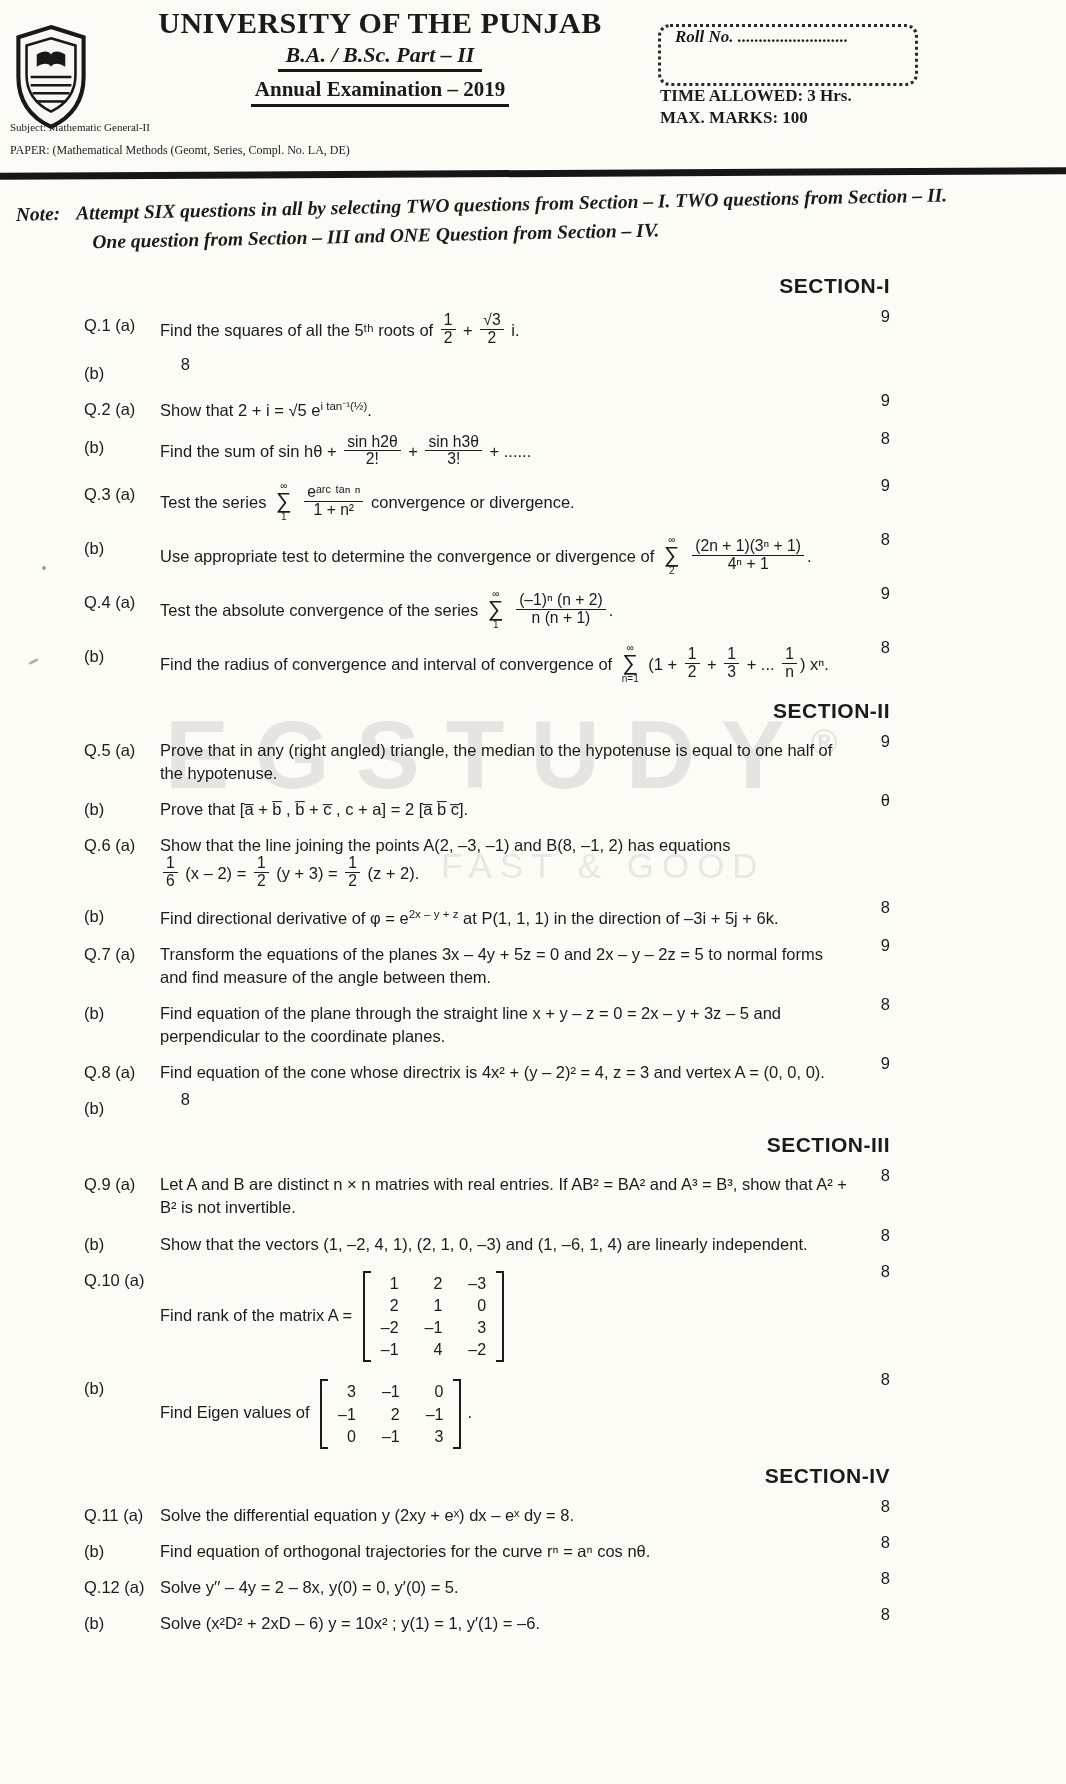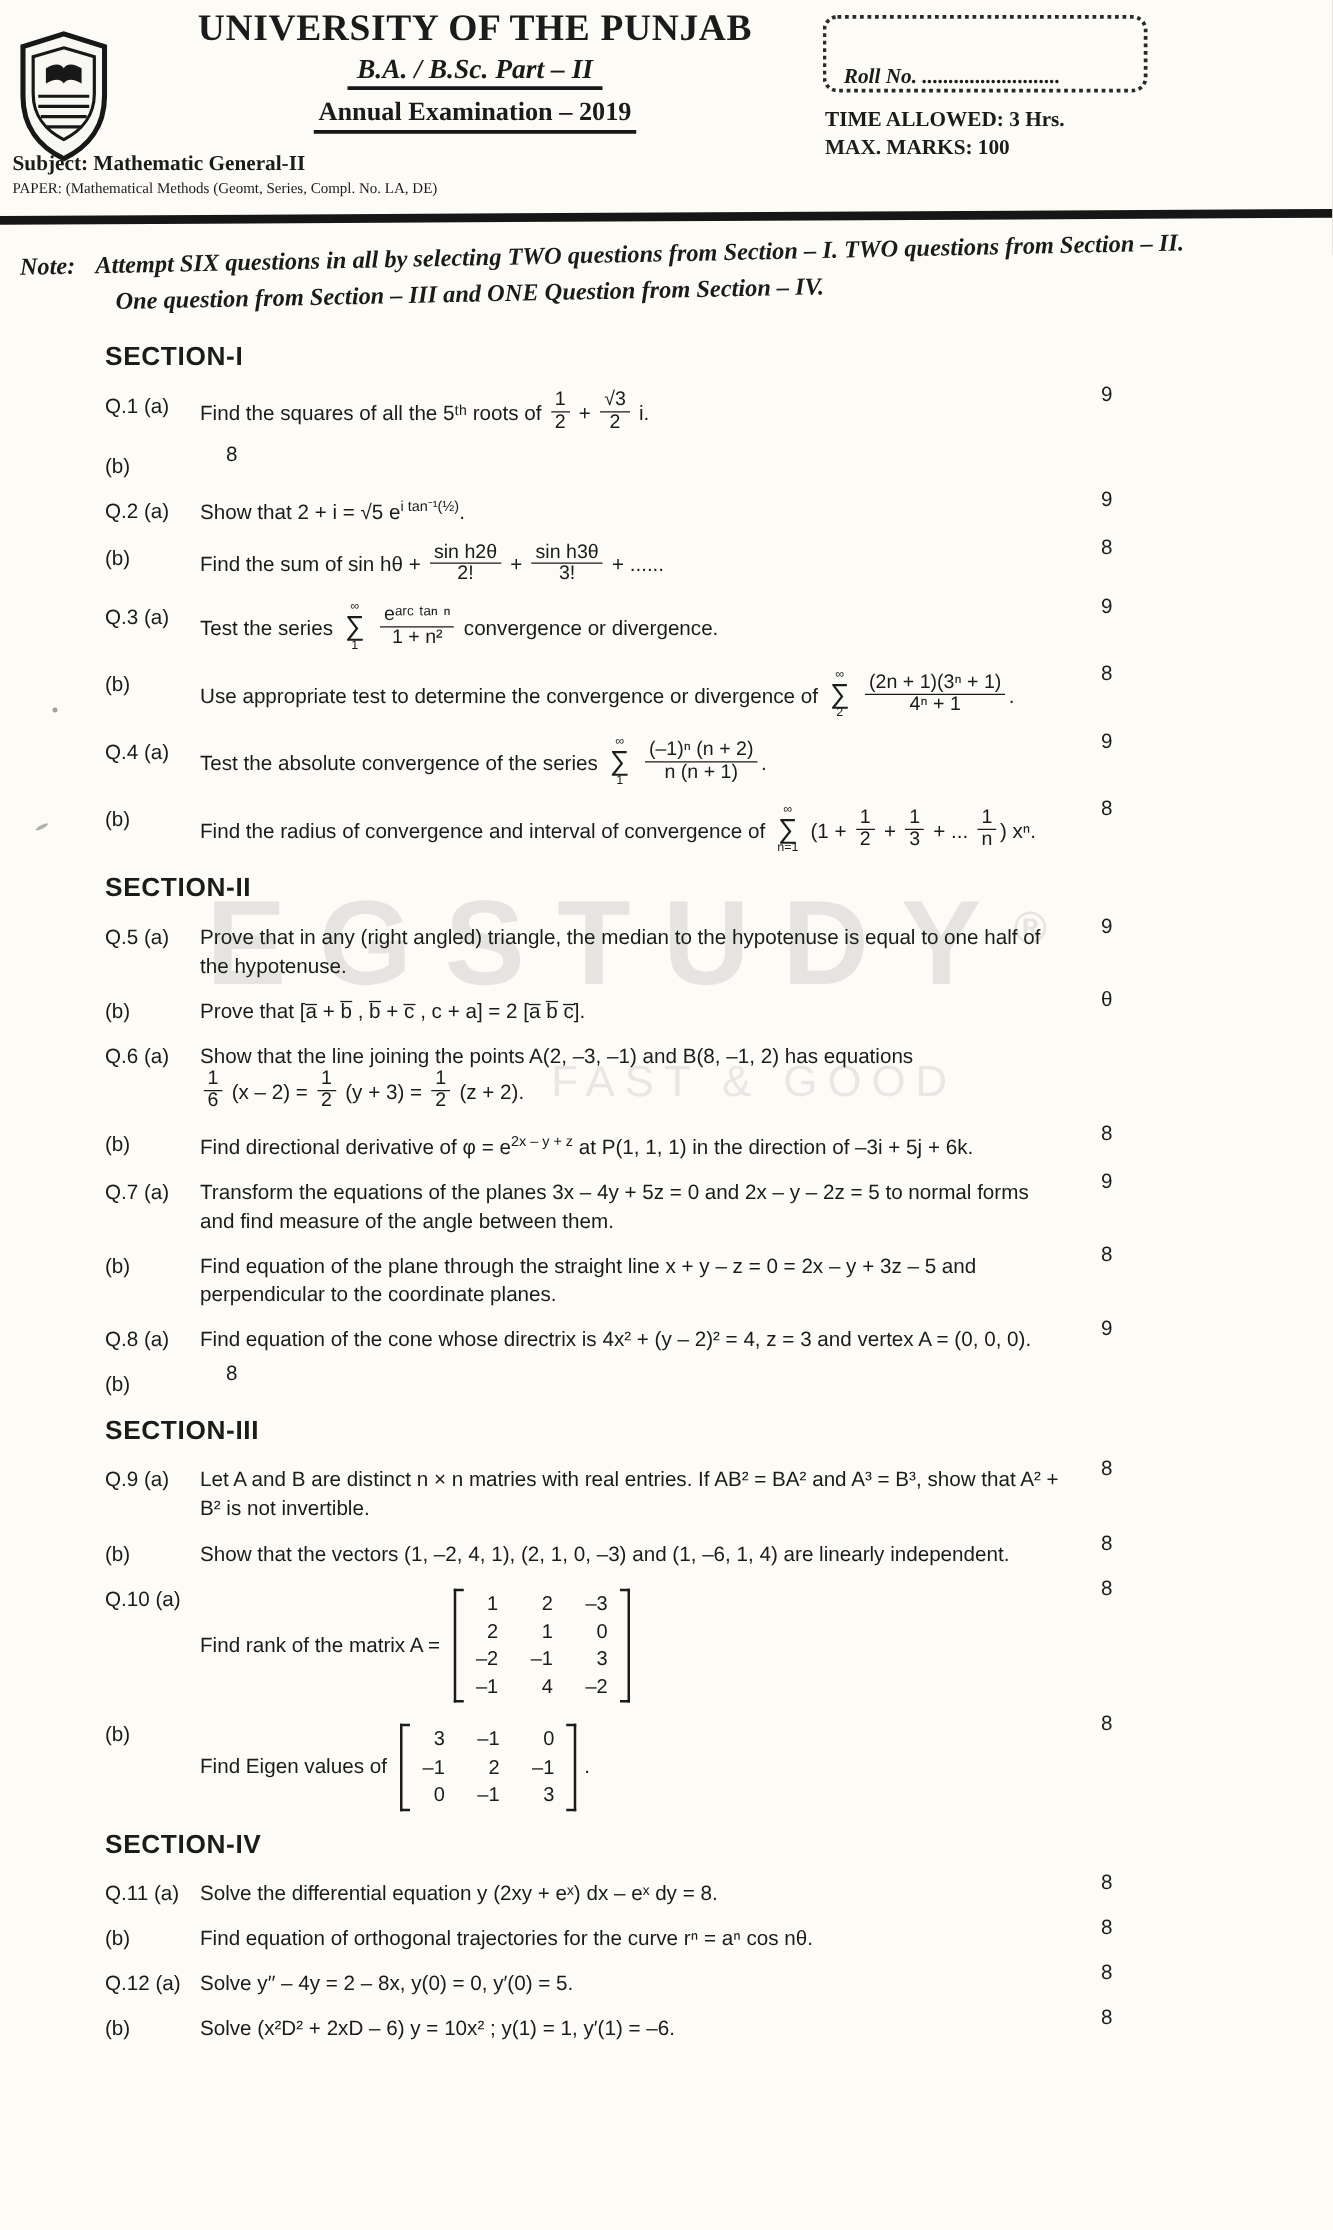--- a/index.html
+++ b/index.html
@@ -8,47 +8,47 @@
         font-family:"Liberation Sans",sans-serif;overflow:hidden;margin:0 auto;}
   
   .logo{position:absolute;left:14px;top:24px;width:74px;height:106px;}
   .head-center{position:absolute;left:100px;top:6px;width:560px;text-align:center;
                font-family:"Liberation Serif",serif;}
   .uni-title{font-size:30px;font-weight:bold;letter-spacing:0.5px;}
   .program{display:inline-block;font-size:22px;font-weight:bold;font-style:italic;
            border-bottom:3px solid #171717;padding:0 8px 1px;margin-top:2px;}
   .exam{display:inline-block;font-size:21px;font-weight:bold;
         border-bottom:3px solid #171717;padding:0 4px 2px;margin-top:5px;}
-  .roll-box{position:absolute;left:658px;top:12px;width:260px;height:62px;
-            border:3px dotted #2a2a2a;border-radius:12px;display:flex;align-items:flex-end;
+  .roll-box{position:absolute;left:658px;top:24px;width:260px;height:62px;
+            border:3px dotted #2a2a2a;border-radius:12px;display:flex;align-items:flex-start;
             padding-left:14px;font-family:"Liberation Serif",serif;font-weight:bold;
             font-style:italic;font-size:17px;}
   .time{position:absolute;left:660px;top:86px;font-family:"Liberation Serif",serif;
         font-weight:bold;font-size:17px;}
   .maxmarks{position:absolute;left:660px;top:108px;font-family:"Liberation Serif",serif;
         font-weight:bold;font-size:17px;}
   .subject{position:absolute;left:10px;top:121px;font-family:"Liberation Serif",serif;
-        font-weight:bold;font-size:17px;}
+        font-weight:normal;font-size:11px;}
   .paper{position:absolute;left:10px;top:143px;font-family:"Liberation Serif",serif;
         font-weight:normal;font-size:12px;}
   .rule{position:absolute;left:0;top:170px;width:100%;height:7px;background:#161616;
         transform:rotate(-0.3deg);}
   .note{position:absolute;left:16px;top:190px;width:944px;font-family:"Liberation Serif",serif;
         font-weight:bold;font-style:italic;font-size:19.5px;line-height:1.5;
         transform:rotate(-1.2deg);padding-left:76px;text-indent:-76px;}
   .note-label{padding-right:16px;}
   
   .watermark{position:absolute;left:165px;top:700px;font-size:96px;font-weight:bold;
              color:rgba(110,110,110,0.16);letter-spacing:26px;white-space:nowrap;}
   .wm-r{font-size:36px;letter-spacing:0;}
   .wm-tagline{position:absolute;left:441px;top:846px;font-size:35px;font-weight:normal;
              color:rgba(120,120,120,0.15);letter-spacing:8px;}
   
   .sections{position:absolute;left:84px;top:266px;width:806px;}
-  .section-heading{text-align:left;font-weight:bold;font-size:21px;letter-spacing:0.5px;
+  .section-heading{text-align:right;font-weight:bold;font-size:21px;letter-spacing:0.5px;
                    margin:8px 0 16px;}
   .qrow{display:flex;align-items:flex-start;margin-bottom:13px;font-size:16.5px;line-height:1.4;}
   .qlabel{flex:0 0 76px;}
   .qtext{flex:1 1 auto;padding-right:10px;}
   .qmarks{flex:0 0 30px;text-align:right;transform:translateY(-9px);}
   
   .frac{display:inline-flex;flex-direction:column;text-align:center;vertical-align:middle;
         margin:0 3px;line-height:1.08;font-size:0.95em;position:relative;top:-2px;}
   .frac .num{border-bottom:1.4px solid #1b1b1b;padding:0 3px;}
   .frac .den{padding:0 3px;}

